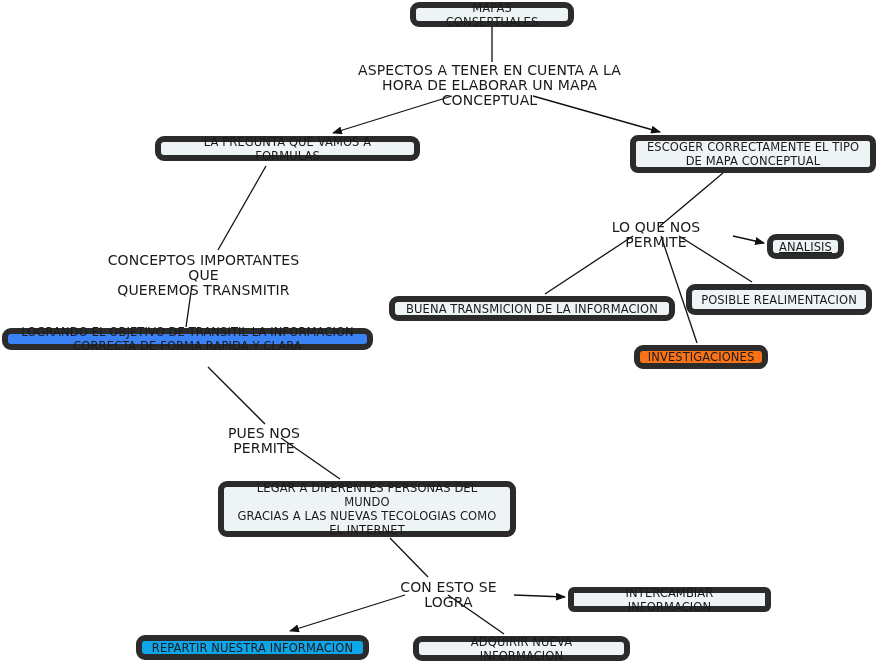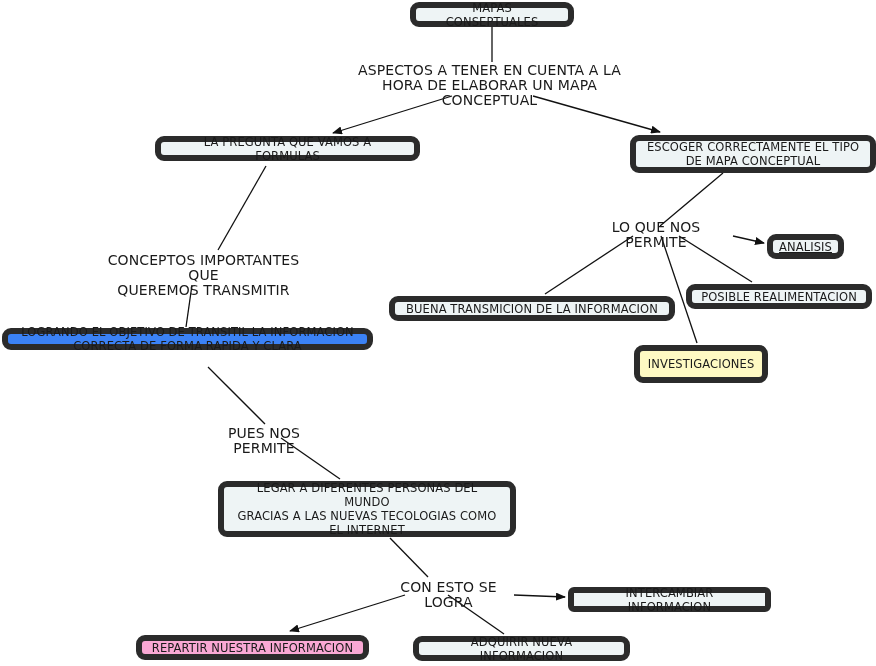--- a/index.html
+++ b/index.html
@@ -81,33 +81,33 @@
         <line x1="390" y1="538" x2="428" y2="577" stroke="#111111" stroke-width="1.3"></line>
         <line x1="514" y1="595" x2="565" y2="597" stroke="#111111" stroke-width="1.3" marker-end="url(#arrowhead)"></line>
         <line x1="405" y1="595" x2="290" y2="631" stroke="#111111" stroke-width="1.3" marker-end="url(#arrowhead)"></line>
         <line x1="448" y1="595" x2="504" y2="634" stroke="#111111" stroke-width="1.3"></line>
       </g>
   </svg>
 
   <div id="node-layer">
       <div class="node" style="left: 410px; top: 2px; width: 164px; height: 25px; background: rgb(238, 244, 245); border-color: rgb(43, 43, 43); color: rgb(26, 26, 26);">MAPAS CONSEPTUALES</div>
       <div class="node" style="left: 155px; top: 136px; width: 265px; height: 25px; background: rgb(238, 244, 245); border-color: rgb(43, 43, 43); color: rgb(26, 26, 26);">LA PREGUNTA QUE VAMOS A FORMULAS</div>
-      <div class="node" style="left: 630px; top: 135px; width: 246px; height: 38px; background: rgb(238, 244, 245); border-color: rgb(43, 43, 43); color: rgb(26, 26, 26);">ESCOGER CORRECTAMENTE EL TIPO
+      <div class="node" style="left: 630px; top: 135px; width: 246px; height: 38px; background: rgb(238, 244, 245); border-color: rgb(43, 43, 43); color: rgb(26, 26, 26); border-radius: 8px;">ESCOGER CORRECTAMENTE EL TIPO
 DE MAPA CONCEPTUAL</div>
       <div class="node" style="left: 767px; top: 234px; width: 77px; height: 25px; background: rgb(238, 244, 245); border-color: rgb(43, 43, 43); color: rgb(26, 26, 26); text-decoration: underline;">ANALISIS</div>
       <div class="node" style="left: 389px; top: 296px; width: 286px; height: 25px; background: rgb(238, 244, 245); border-color: rgb(43, 43, 43); color: rgb(26, 26, 26);">BUENA TRANSMICION DE LA INFORMACION</div>
-      <div class="node" style="left: 686px; top: 284px; width: 186px; height: 25px; background: rgb(238, 244, 245); border-color: rgb(43, 43, 43); color: rgb(26, 26, 26);">POSIBLE REALIMENTACION</div>
-      <div class="node" style="left: 634px; top: 345px; width: 134px; height: 38px; background: #fef9c3; border-color: rgb(43, 43, 43); color: rgb(26, 26, 26);">INVESTIGACIONES</div>
+      <div class="node" style="left: 686px; top: 284px; width: 186px; height: 31px; background: rgb(238, 244, 245); border-color: rgb(43, 43, 43); color: rgb(26, 26, 26);">POSIBLE REALIMENTACION</div>
+      <div class="node" style="left: 634px; top: 345px; width: 134px; height: 24px; background: #f97316; border-color: rgb(43, 43, 43); color: rgb(26, 26, 26);">INVESTIGACIONES</div>
       <div class="node" style="left: 2px; top: 328px; width: 371px; height: 22px; background: #3b82f6; border-color: rgb(43, 43, 43); color: rgb(26, 26, 26);">LOGRANDO EL OBJETIVO DE TRANSITIL LA INFORMACION
 CORRECTA DE FORMA RAPIDA Y CLARA</div>
       <div class="node" style="left: 218px; top: 481px; width: 298px; height: 56px; background: rgb(238, 244, 245); border-color: rgb(43, 43, 43); color: rgb(26, 26, 26);">LEGAR A DIFERENTES PERSONAS DEL MUNDO
 GRACIAS A LAS NUEVAS TECOLOGIAS COMO
 EL INTERNET</div>
       <div class="node" style="left: 568px; top: 587px; width: 203px; height: 25px; background: rgb(238, 244, 245); border-color: rgb(43, 43, 43); color: rgb(26, 26, 26); border-radius: 6px;">INTERCAMBIAR INFORMACION</div>
-      <div class="node" style="left: 136px; top: 635px; width: 233px; height: 25px; background: #f9a8d4; border-color: rgb(43, 43, 43); color: rgb(26, 26, 26);">REPARTIR NUESTRA INFORMACION</div>
+      <div class="node" style="left: 136px; top: 635px; width: 233px; height: 25px; background: #0ea5e9; border-color: rgb(43, 43, 43); color: rgb(26, 26, 26);">REPARTIR NUESTRA INFORMACION</div>
       <div class="node" style="left: 413px; top: 636px; width: 217px; height: 25px; background: rgb(238, 244, 245); border-color: rgb(43, 43, 43); color: rgb(26, 26, 26);">ADQUIRIR NUEVA INFORMACION</div>
     </div>
   <div id="label-layer">
       <div class="link-label" style="left: 352px; top: 63px; width: 275px; color: rgb(26, 26, 26);">ASPECTOS A TENER EN CUENTA A LA
 HORA DE ELABORAR UN MAPA CONCEPTUAL</div>
       <div class="link-label" style="left: 100px; top: 253px; width: 207px; color: rgb(26, 26, 26);">CONCEPTOS IMPORTANTES QUE
 QUEREMOS TRANSMITIR</div>
       <div class="link-label" style="left: 584px; top: 220px; width: 144px; color: rgb(26, 26, 26);">LO QUE NOS PERMITE</div>
       <div class="link-label" style="left: 198px; top: 426px; width: 132px; color: rgb(26, 26, 26);">PUES NOS PERMITE</div>
       <div class="link-label" style="left: 380px; top: 580px; width: 137px; color: rgb(26, 26, 26);">CON ESTO SE LOGRA</div>

